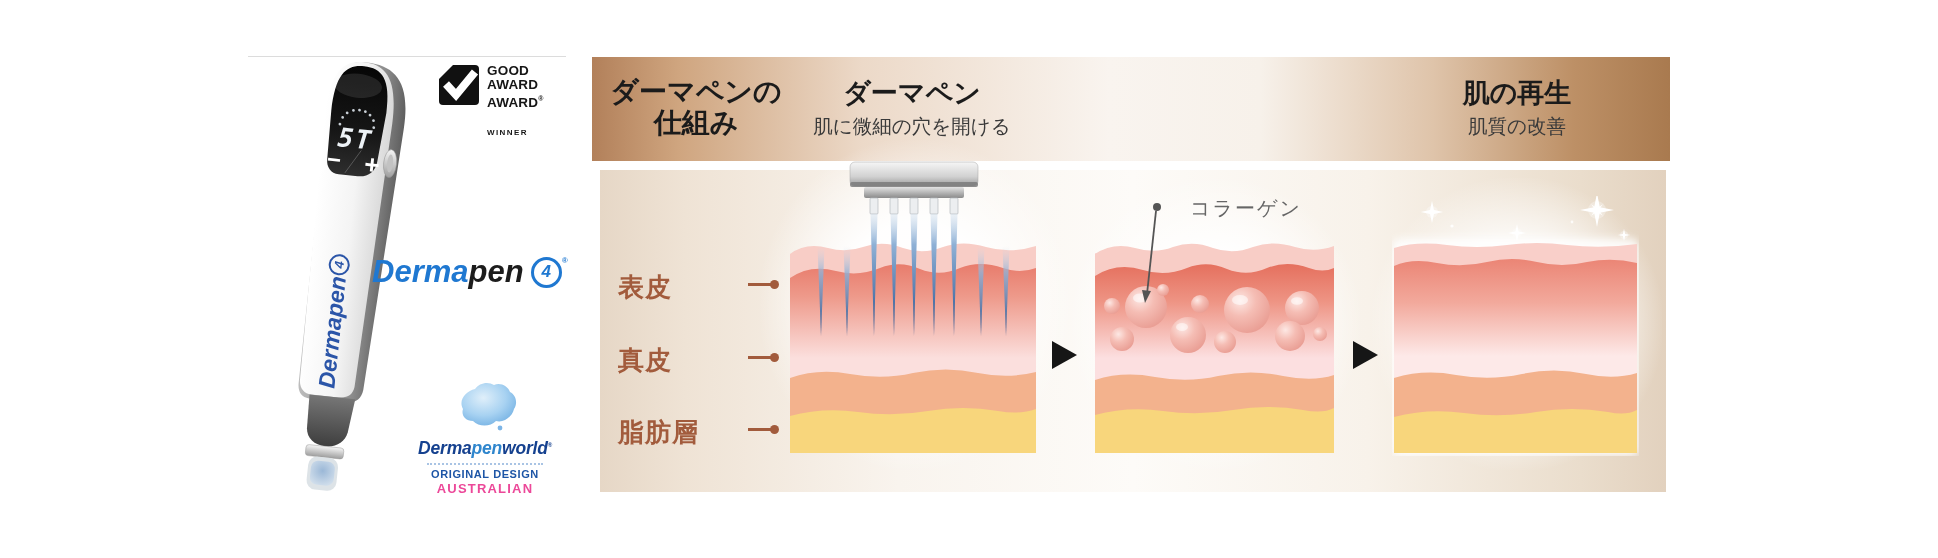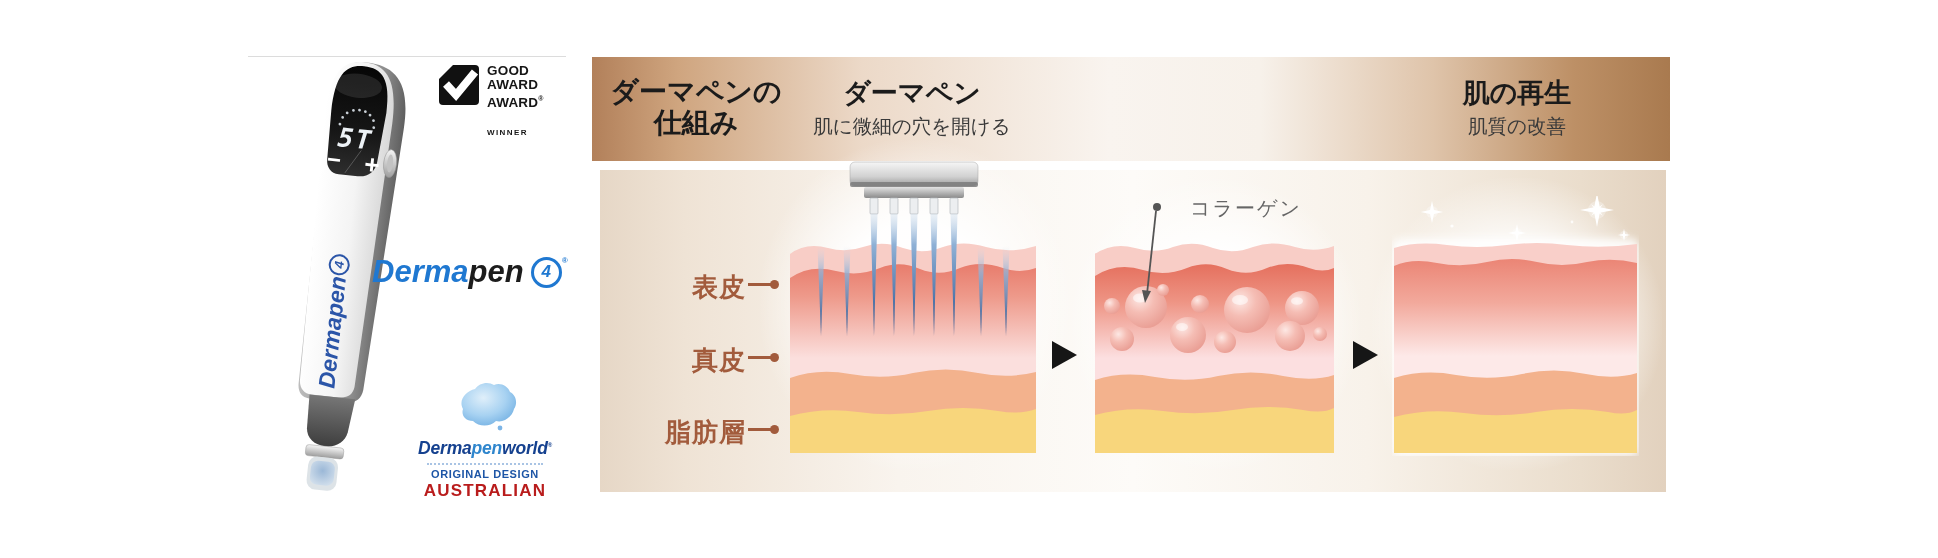--- a/index.html
+++ b/index.html
@@ -21,38 +21,38 @@
               display:flex;align-items:center;justify-content:center;color:#1f78d1;font-size:17px;font-style:italic;}
   .dp4-reg{font-size:8px;color:#1f78d1;align-self:flex-start;margin-top:2px;}
 
   .world{left:414px;top:380px;width:142px;display:flex;flex-direction:column;align-items:center;}
   .world-brand{font-style:italic;font-weight:bold;font-size:17.5px;letter-spacing:-0.2px;margin-top:4px;white-space:nowrap;}
   .wb-derma,.wb-world{color:#15418f;}
   .wb-pen{color:#2f86cd;}
   .wb-reg{font-size:6px;color:#15418f;vertical-align:super;}
   .world-dots{width:116px;border-top:2px dotted #a9c4e4;margin:4px 0 3px 0;}
   .world-line1{font-weight:bold;color:#1d55a6;font-size:11px;letter-spacing:.6px;}
-  .world-line2{font-weight:bold;color:#b91c1c;font-size:17px;letter-spacing:1.2px;margin-top:1px;}
+  .world-line2{font-weight:bold;color:#ec4899;font-size:13px;letter-spacing:1.2px;margin-top:1px;}
 
   
   .bar{left:592px;top:57px;width:1078px;height:104px;
        background:linear-gradient(90deg,#b2805a 0%,#cfa57f 8%,#ecd9c8 25%,#f9f4ef 48%,#f7f1ea 62%,#dfc4aa 78%,#bd9066 91%,#a97a4f 100%);}
   .section-title{left:598px;top:76px;width:196px;text-align:center;font-weight:bold;color:#1b1b1b;
                  font-size:28px;line-height:31px;}
   .step-head{top:78px;width:320px;text-align:center;}
   .step-title{font-weight:bold;color:#1b1b1b;font-size:27px;line-height:30px;}
   .step-sub{font-size:19.5px;color:#3a3a3a;margin-top:5px;text-align:center;}
   .sh1{left:752px;} .sh2{left:1045px;} .sh3{left:1357px;}
 
   
   .dbody{left:600px;top:170px;width:1066px;height:322px;
          background:linear-gradient(90deg,#e6d7c6 0%,#efe3d5 8%,#f9f4ee 28%,#fdfbf8 50%,#f8f2ea 72%,#eaddcc 92%,#e2d1be 100%);}
   .halo{background:radial-gradient(ellipse at center,rgba(255,255,255,.95) 35%,rgba(255,255,255,0) 72%);}
 
-  .layer-label{width:128px;text-align:right;font-size:26px;color:#a25b3c;font-weight:600;letter-spacing:1px;}
+  .layer-label{width:128px;font-size:26px;color:#a25b3c;font-weight:600;letter-spacing:1px;}
   .label-line{width:24px;height:3px;background:#a25b3c;}
   .label-dot{width:9px;height:9px;border-radius:50%;background:#a25b3c;}
 
   .collagen-label{left:1166px;top:195px;font-size:20px;color:#666;letter-spacing:2px;margin-left:24px;}
 
   .next-arrow{width:0;height:0;border-left:25px solid #161616;border-top:14.5px solid transparent;border-bottom:14.5px solid transparent;}
 </style>
 </head>
 <body>
 

